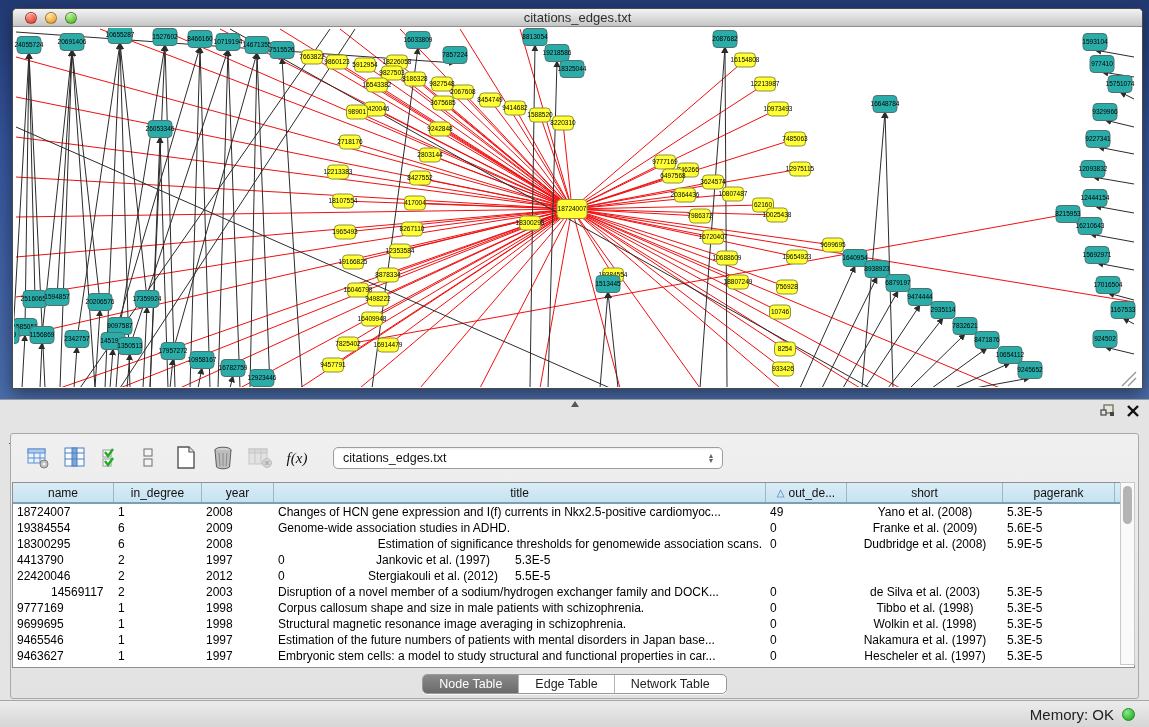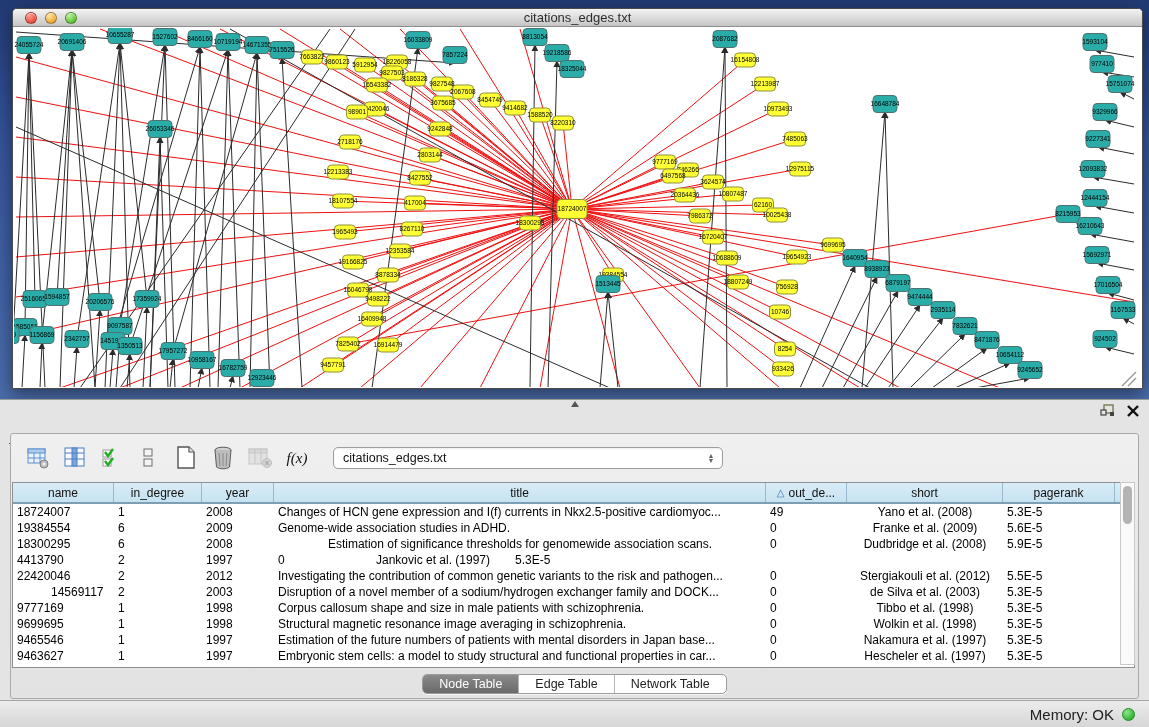--- a/index.html
+++ b/index.html
@@ -868,38 +868,37 @@
             <div class="td" style="width: 72px; flex: 0 0 auto; text-align: left;">2009</div>
             <div class="td" style="width: 492px; flex: 0 0 auto; text-align: left;">Genome-wide association studies in ADHD.</div>
             <div class="td" style="width: 81px; flex: 0 0 auto; text-align: left;">0</div>
             <div class="td" style="width: 156px; flex: 0 0 auto; text-align: center;">Franke et al. (2009)</div>
             <div class="td" style="width: 112px; flex: 0 0 auto; text-align: left;">5.6E-5</div>
           </div>
           <div class="tr">
             <div class="td" style="width: 101px; flex: 0 0 auto; text-align: left;">18300295</div>
             <div class="td" style="width: 88px; flex: 0 0 auto; text-align: left;">6</div>
             <div class="td" style="width: 72px; flex: 0 0 auto; text-align: left;">2008</div>
-            <div class="td" style="width: 492px; flex: 0 0 auto; text-align: center;">Estimation of significance thresholds for genomewide association scans.</div>
+            <div class="td" style="width: 492px; flex: 0 0 auto; text-align: right;">Estimation of significance thresholds for genomewide association scans.</div>
             <div class="td" style="width: 81px; flex: 0 0 auto; text-align: left;">0</div>
             <div class="td" style="width: 156px; flex: 0 0 auto; text-align: center;">Dudbridge et al. (2008)</div>
             <div class="td" style="width: 112px; flex: 0 0 auto; text-align: left;">5.9E-5</div>
           </div>
           <div class="tr">
             <div class="td" style="width: 101px; flex: 0 0 auto; text-align: left;">4413790</div>
             <div class="td" style="width: 88px; flex: 0 0 auto; text-align: left;">2</div>
             <div class="td" style="width: 72px; flex: 0 0 auto; text-align: left;">1997</div>
             <div class="td" style="width: 81px; flex: 0 0 auto; text-align: left;">0</div>
             <div class="td" style="width: 156px; flex: 0 0 auto; text-align: center;">Jankovic et al. (1997)</div>
             <div class="td" style="width: 112px; flex: 0 0 auto; text-align: left;">5.3E-5</div>
           </div>
           <div class="tr">
             <div class="td" style="width: 101px; flex: 0 0 auto; text-align: left;">22420046</div>
             <div class="td" style="width: 88px; flex: 0 0 auto; text-align: left;">2</div>
             <div class="td" style="width: 72px; flex: 0 0 auto; text-align: left;">2012</div>
-            <div class="td" style="width: 492px; flex: 0 0 auto; text-align: left;">Investigating the contribution of common genetic variants to the risk and pathogen...</div>
             <div class="td" style="width: 81px; flex: 0 0 auto; text-align: left;">0</div>
             <div class="td" style="width: 156px; flex: 0 0 auto; text-align: center;">Stergiakouli et al. (2012)</div>
             <div class="td" style="width: 112px; flex: 0 0 auto; text-align: left;">5.5E-5</div>
           </div>
           <div class="tr">
             <div class="td" style="width: 101px; flex: 0 0 auto; text-align: left; padding-left: 38px;">14569117</div>
             <div class="td" style="width: 88px; flex: 0 0 auto; text-align: left;">2</div>
             <div class="td" style="width: 72px; flex: 0 0 auto; text-align: left;">2003</div>
             <div class="td" style="width: 492px; flex: 0 0 auto; text-align: left;">Disruption of a novel member of a sodium/hydrogen exchanger family and DOCK...</div>
             <div class="td" style="width: 81px; flex: 0 0 auto; text-align: left;">0</div>

